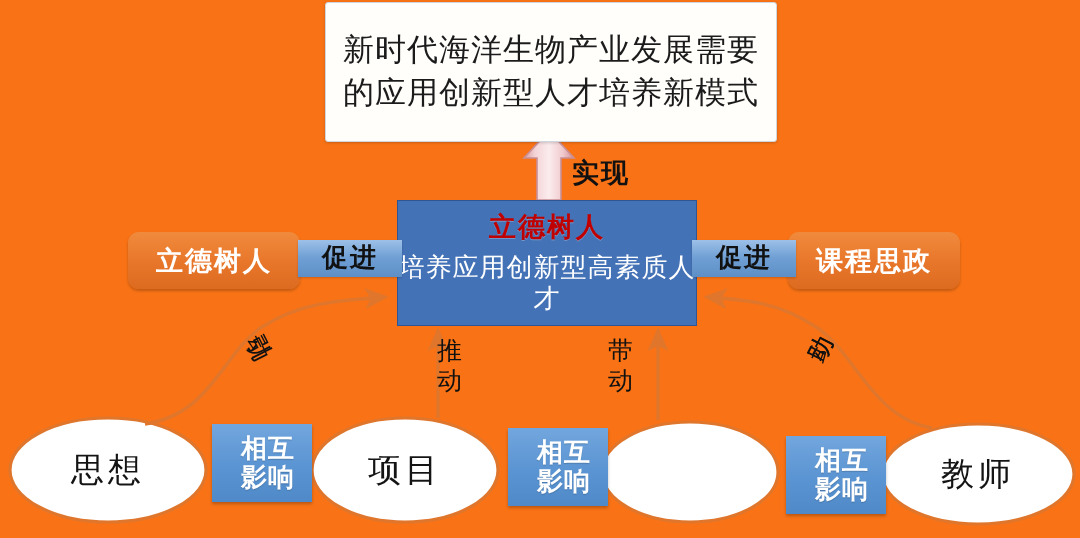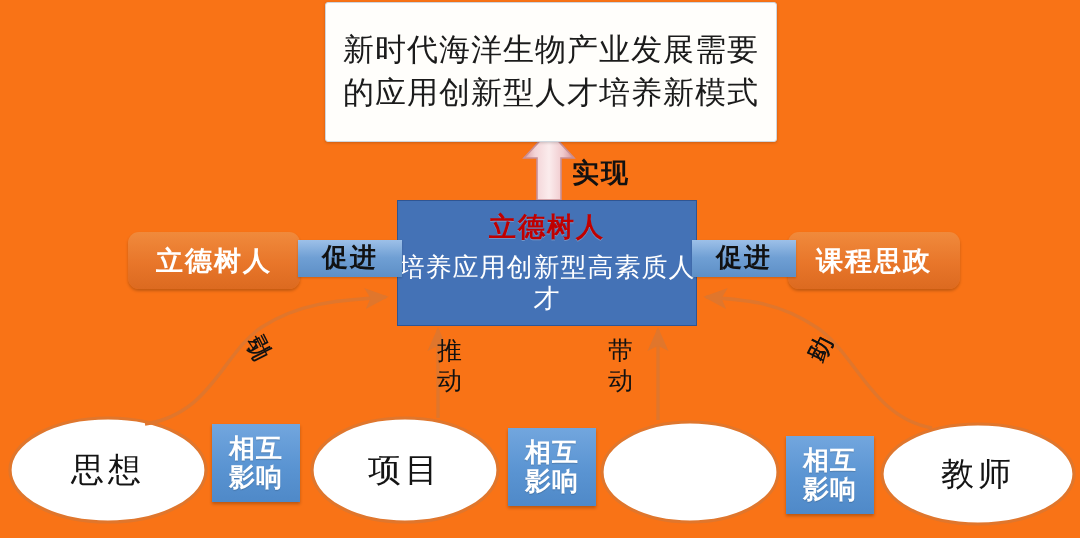--- a/index.html
+++ b/index.html
@@ -136,20 +136,21 @@
   .sq {
     position: absolute;
     width: 88px;
     height: 78px;
     background: linear-gradient(180deg, #72a6de 0%, #5a94d2 55%, #4f89c8 100%);
     box-shadow: 0 2px 3px rgba(0,0,0,0.25);
     display: flex;
     flex-direction: column;
     align-items: center;
     justify-content: center;
+    padding-left: 12px;
   }
   .sq span {
     color: #ffffff;
     font-size: 26px;
     font-weight: bold;
     letter-spacing: 1px;
     line-height: 1.12;
     text-shadow: 0 1px 1px rgba(0,0,0,0.18);
   }
   .sq-1 { left: 212px; top: 424px; }

